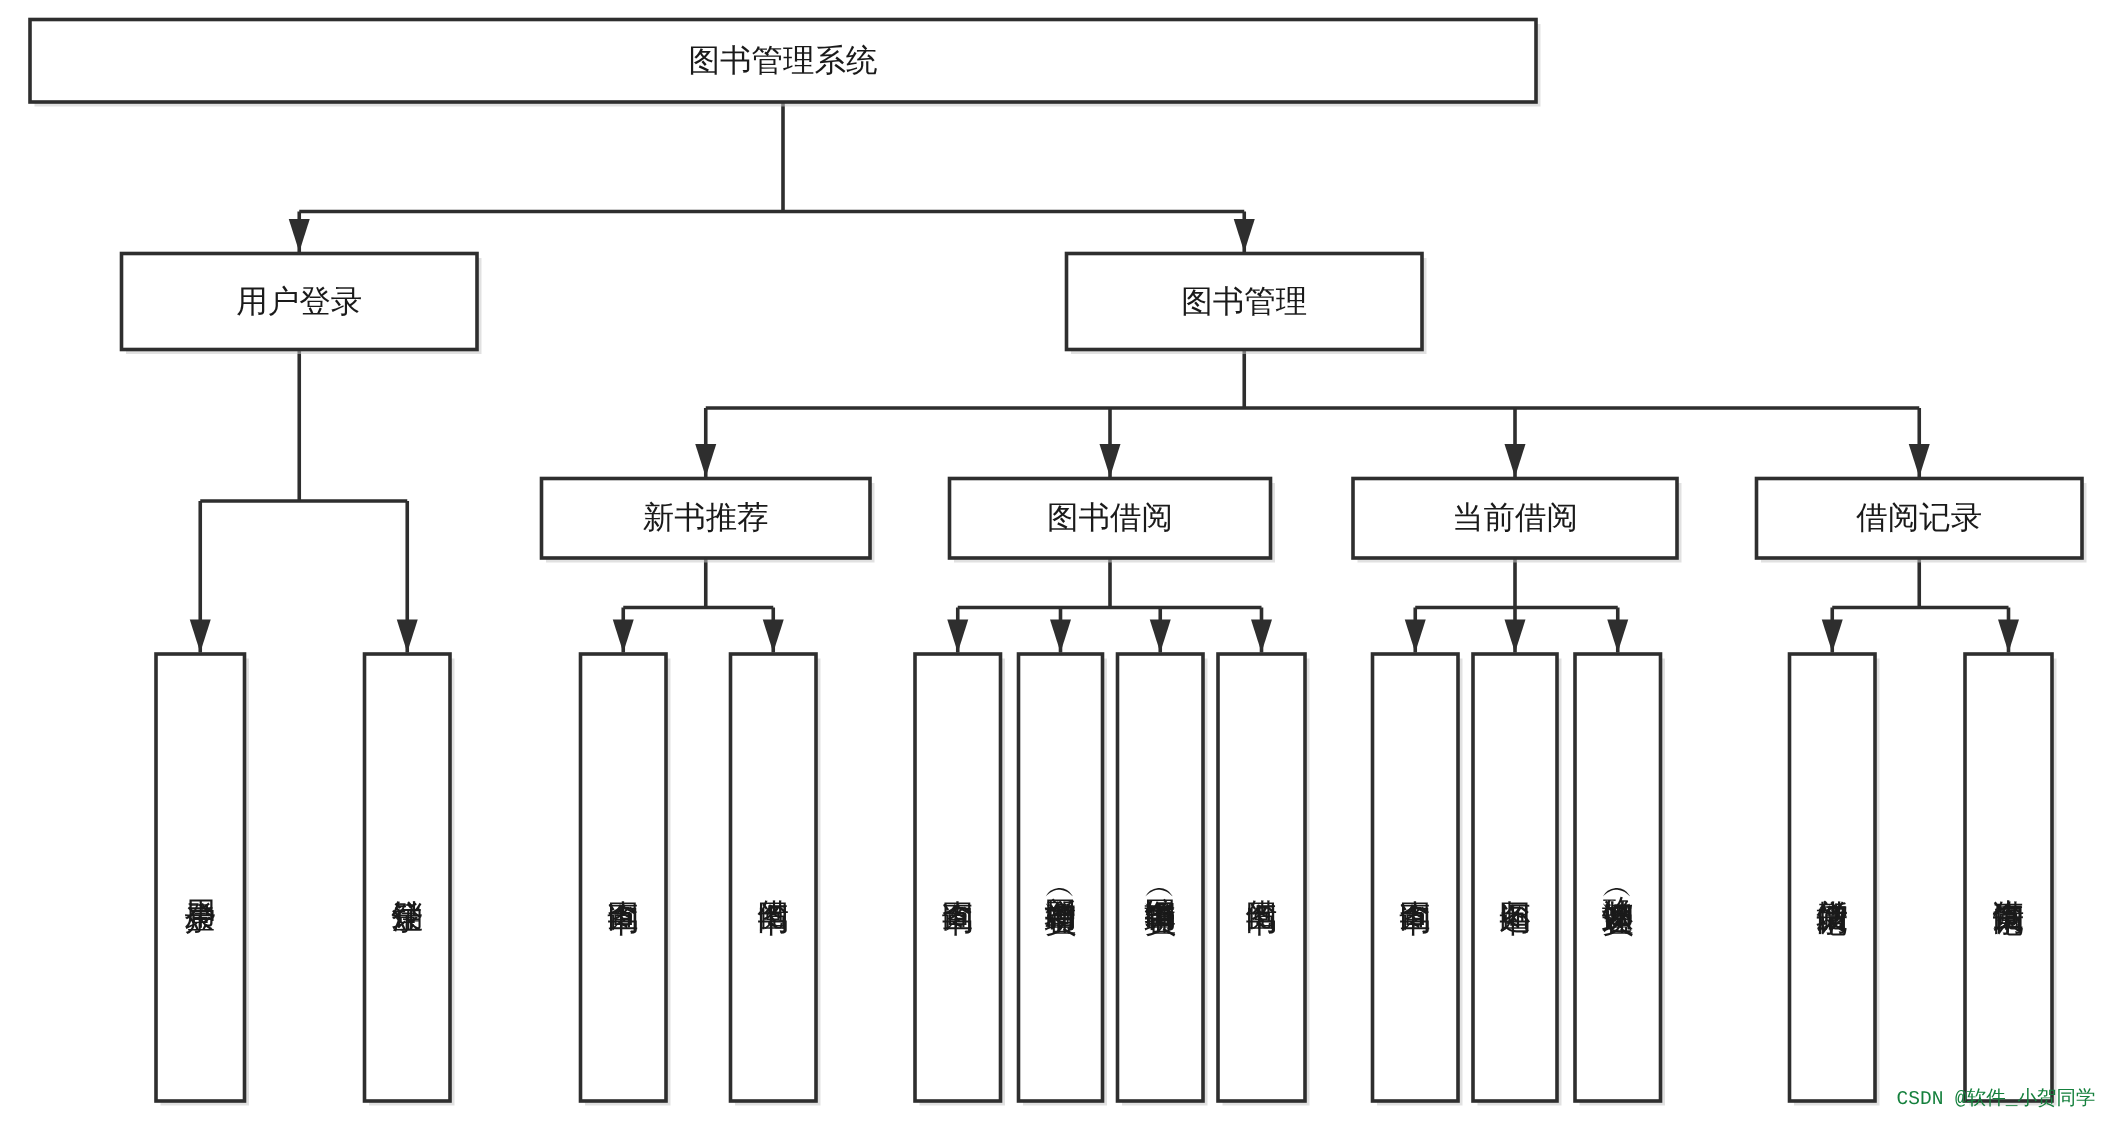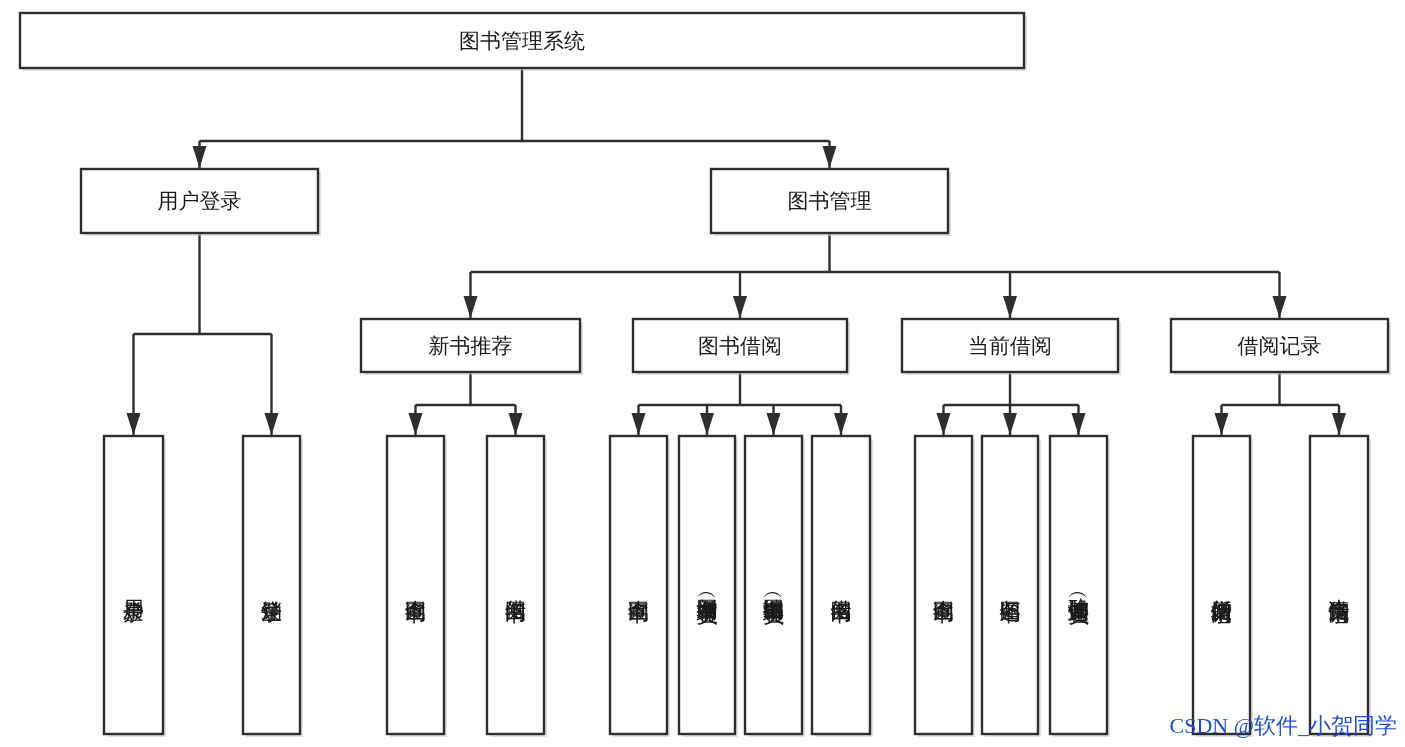--- a/index.html
+++ b/index.html
@@ -66,23 +66,23 @@
     align-items: center;
     justify-content: center;
     letter-spacing: 1px;
     white-space: nowrap;
     pointer-events: none;
   }
   .watermark {
     position: absolute;
     right: 8px;
     bottom: 6px;
-    font-family: Liberation Serif, serif;
-    font-size: 22px;
-    color: #1d4ed8;
+    font-family: Liberation Mono, monospace;
+    font-size: 13px;
+    color: #15803d;
     white-space: nowrap;
   }
 </style>
 </head>
 <body>
 
 <div id="diagram-root">
 
   <svg class="flow-canvas" id="flow-canvas" viewBox="0 0 1405 747" xmlns="http://www.w3.org/2000/svg">
       <line x1="522" y1="68" x2="522" y2="141" class="connector"></line>

